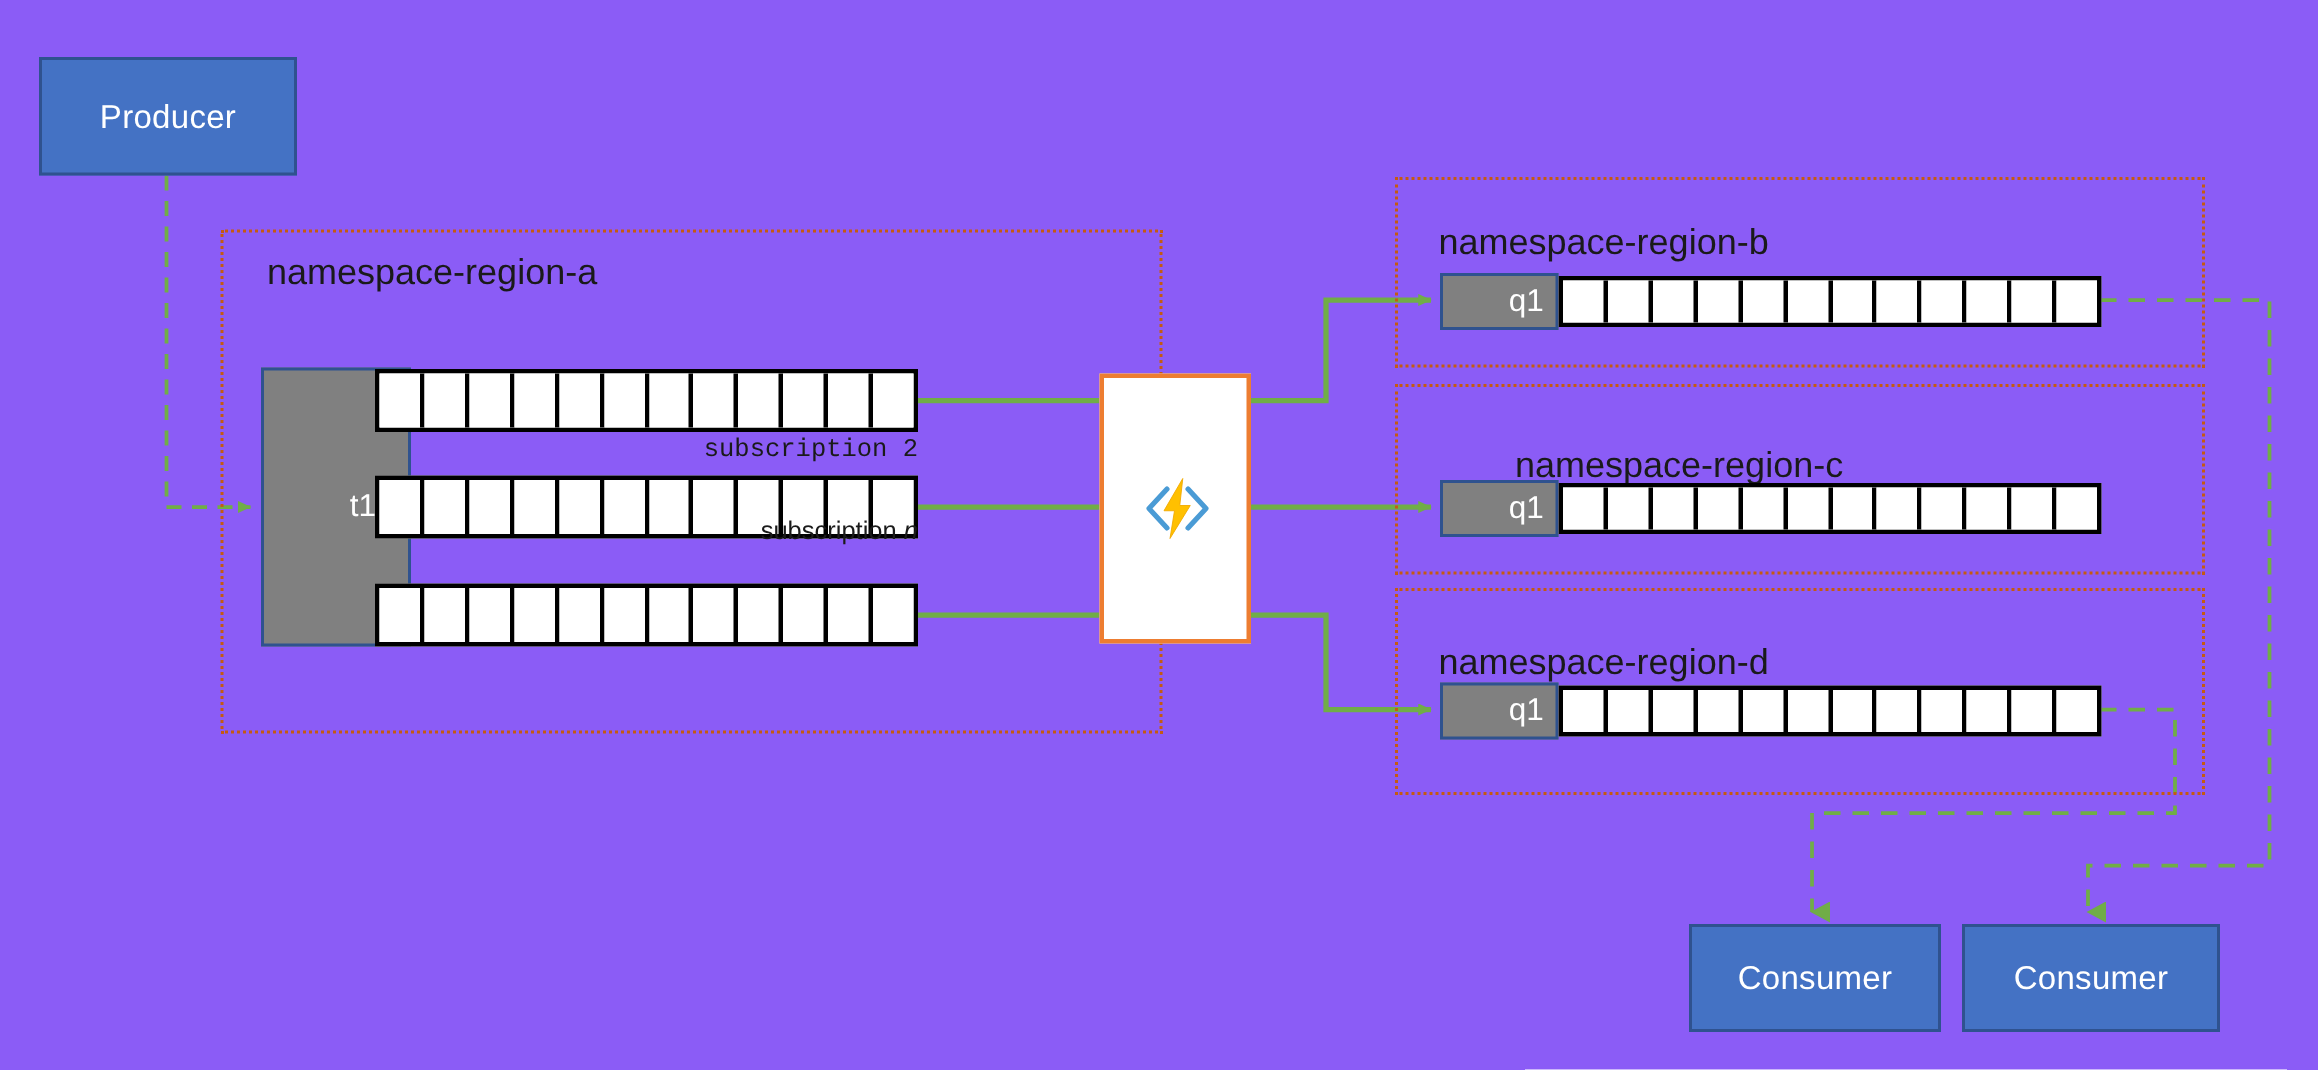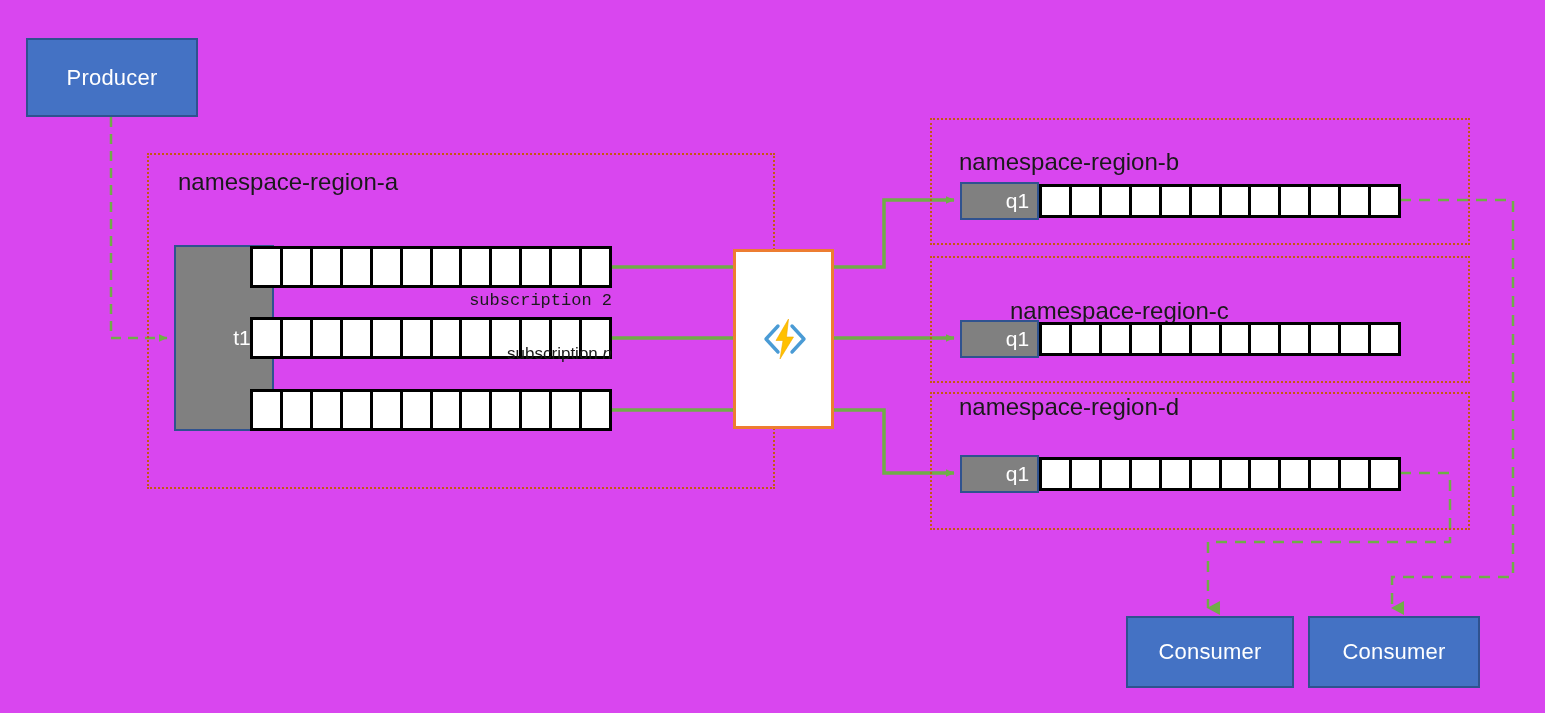--- a/index.html
+++ b/index.html
@@ -8,21 +8,21 @@
     padding: 0;
     background: #ffffff;
   }
   body {
     font-family: "Liberation Sans", sans-serif;
   }
   #canvas {
     position: relative;
     width: 1545px;
     height: 713px;
-    background: #d946ef;
+    background: #8b5cf6;
     overflow: hidden;
   }
   svg.layer {
     position: absolute;
     left: 0;
     top: 0;
     width: 1545px;
     height: 713px;
     overflow: visible;
   }
@@ -257,21 +257,21 @@
     <div class="cell"></div>
     <div class="cell"></div>
     <div class="cell"></div>
     <div class="cell"></div>
     <div class="cell"></div>
     <div class="cell"></div>
     <div class="cell"></div>
   </div>
 
   <div class="node namespace" style="left:930px; top:392px; width:540px; height:138px;"></div>
-  <div class="namespace-title" style="left:959px; top:393px;">namespace-region-d</div>
+  <div class="namespace-title" style="left:959px; top:428px;">namespace-region-d</div>
   <div class="node entity" style="left:960px; top:455px; width:79px; height:38px;">
     <span>q1</span>
   </div>
   <div class="node queue" style="left:1039px; top:457px; width:362px; height:34px;">
     <div class="cell"></div>
     <div class="cell"></div>
     <div class="cell"></div>
     <div class="cell"></div>
     <div class="cell"></div>
     <div class="cell"></div>

